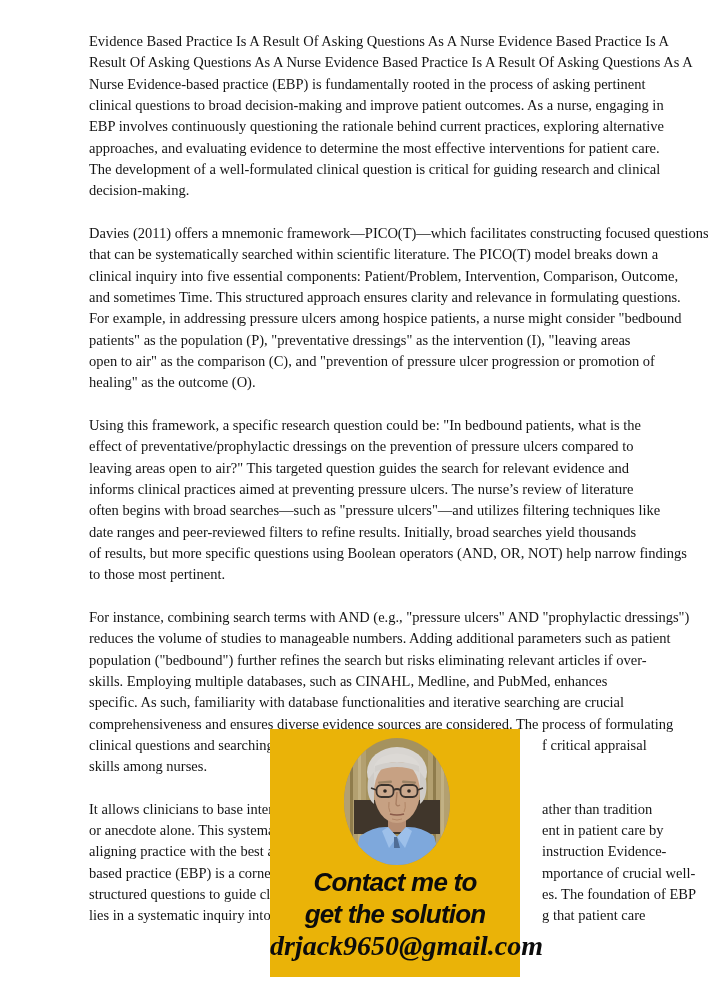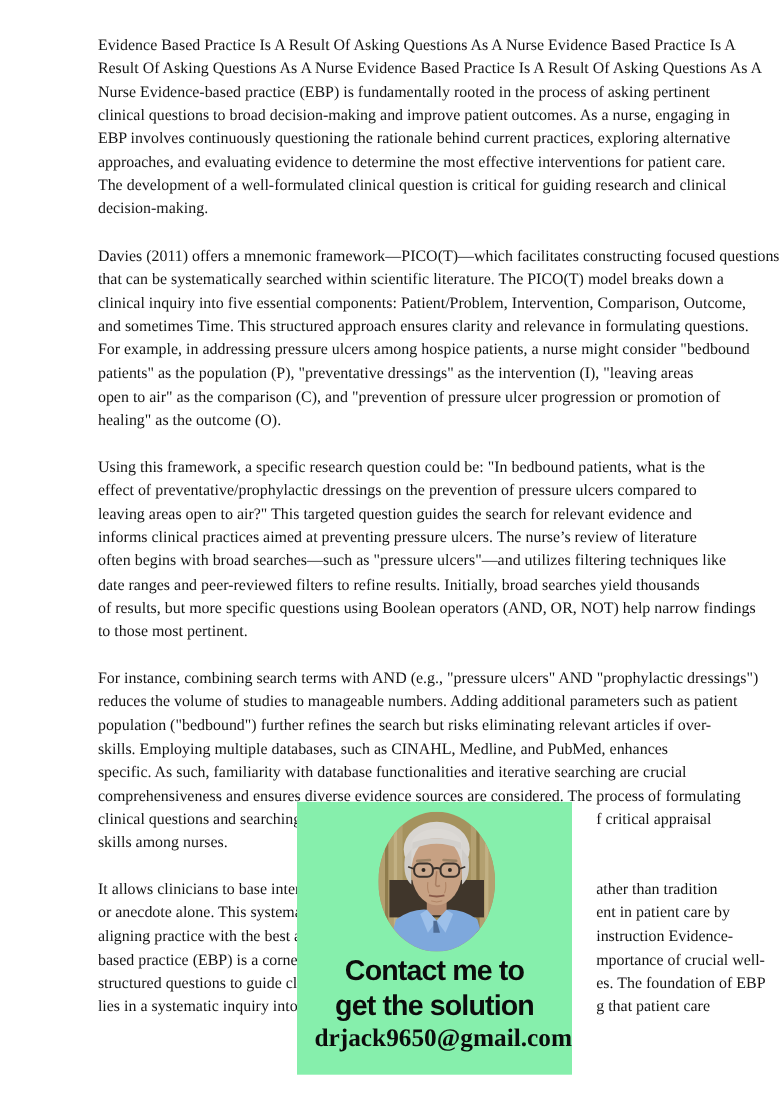--- a/index.html
+++ b/index.html
@@ -34,23 +34,24 @@
     top: 0;
     white-space: nowrap;
   }
   
   .overlay {
     position: absolute;
     left: 228px;
     top: 729px;
     width: 250px;
     height: 248px;
-    background: #86efac;
+    background: #eab308;
     z-index: 5;
     text-align: center;
+    font-style: italic;
   }
   .photo {
     position: absolute;
     left: 74px;
     top: 9px;
     width: 106px;
     height: 127px;
   }
   .contact-line {
     position: absolute;
@@ -65,24 +66,23 @@
   }
   .contact-line1 { top: 140px; }
   .contact-line2 { top: 172px; }
   .contact-email {
     position: absolute;
     left: 0;
     top: 203px;
     width: 100%;
     font-family: "Liberation Serif", serif;
     font-weight: 700;
-    font-size: 23px;
+    font-size: 28px;
     color: #0c0c0c;
     line-height: 1;
-    text-align: right;
   }
 </style>
 </head>
 <body>
 
 <div class="page">
 
   <div class="doc">
     <div class="paragraph">
         <div class="line">Evidence Based Practice Is A Result Of Asking Questions As A Nurse Evidence Based Practice Is A</div>

